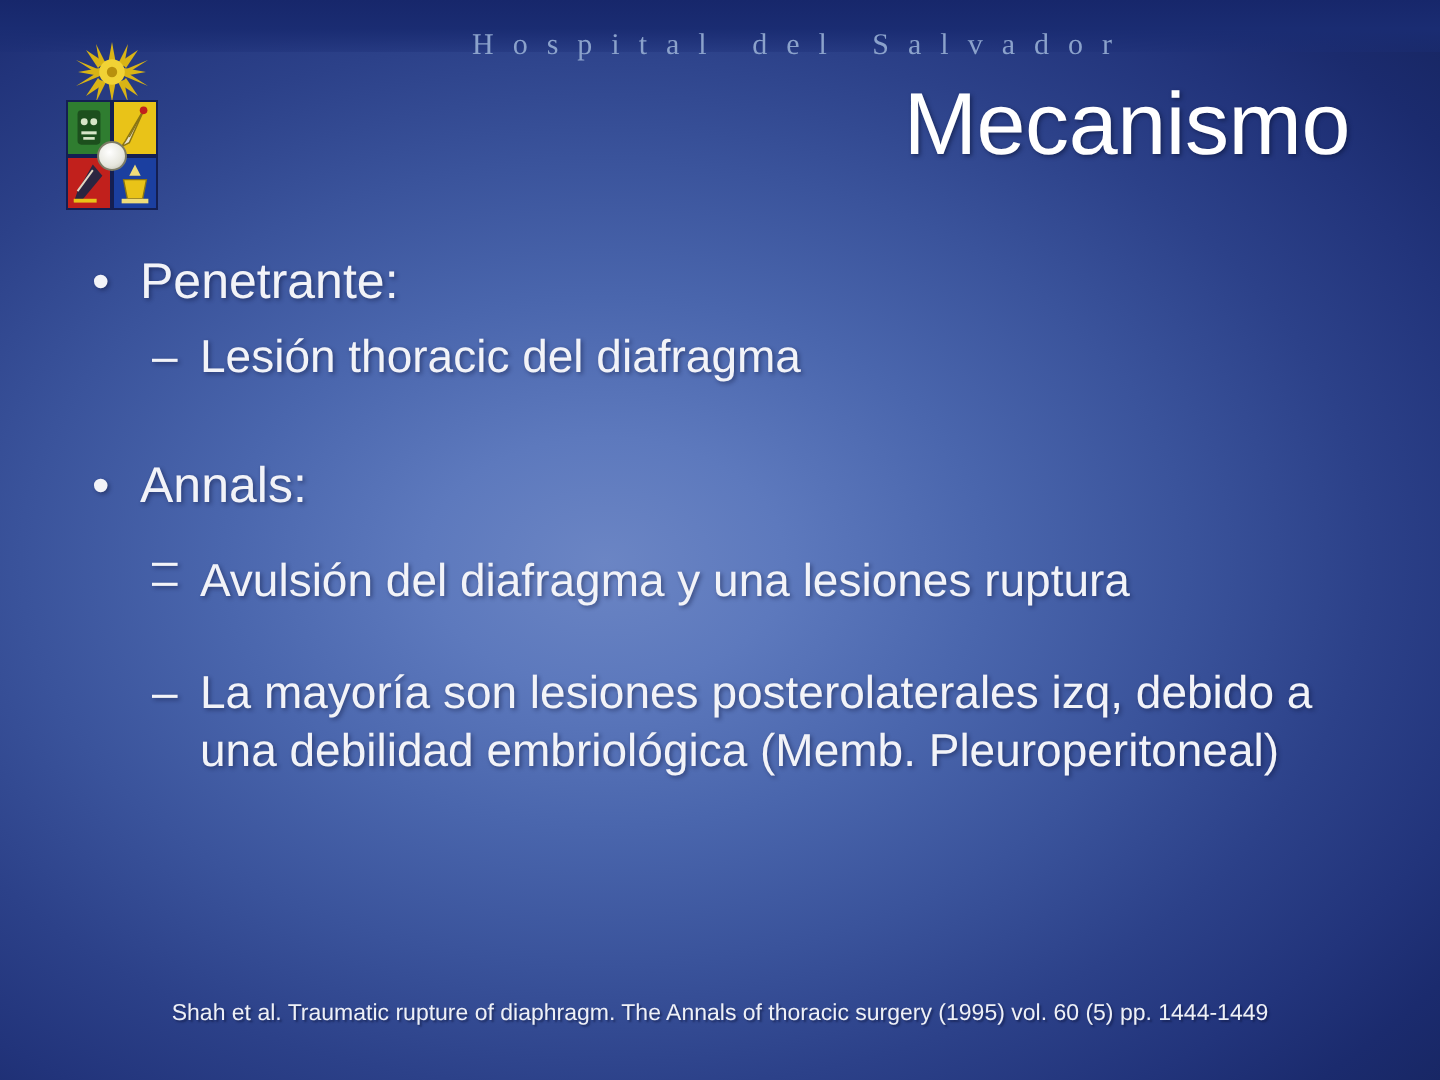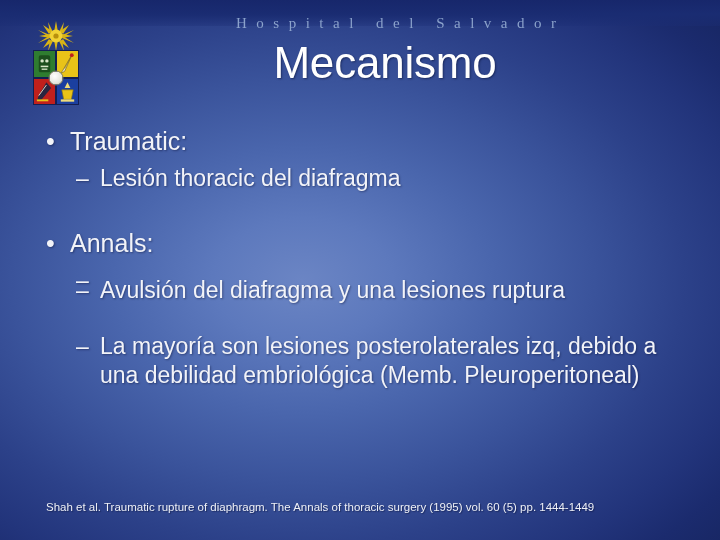--- a/index.html
+++ b/index.html
@@ -86,21 +86,21 @@
     border: 1px solid #7d7c66;
     box-sizing: border-box;
     z-index: 5;
   }
 
   
   #title {
     position: absolute;
     left: 95px; top: 38px;
     width: 580px;
-    text-align: center;
+    text-align: right;
     color: #ffffff;
     font-size: 44px;
     line-height: 50px;
     font-weight: 400;
     letter-spacing: -0.2px;
     text-shadow: 1px 1px 2px rgba(10,18,55,0.55);
   }
 
   
   #body {
@@ -140,21 +140,21 @@
   }
   .spacer-lg { height: 33px; }
   .spacer-md { height: 27px; }
   .spacer-sm { height: 10px; }
 
   
   #citation {
     position: absolute;
     left: 46px; top: 499px;
     width: 628px;
-    text-align: left;
+    text-align: center;
     color: #eef0f6;
     font-size: 11.5px;
     line-height: 17px;
     text-shadow: 1px 1px 1px rgba(10,18,55,0.5);
   }
 </style>
 </head>
 <body>
 
 <div id="slide">
@@ -221,21 +221,21 @@
       <div class="medallion"></div>
     </div>
   </div>
 
   <div id="title">Mecanismo</div>
 
   <div id="body">
 
     <div class="l1">
       <span class="mk">•</span>
-      <span>Traumatic:</span>
+      <span>Penetrante:</span>
     </div>
     <div class="l2">
       <span class="mk">–</span>
       <span>Lesión thoracic del diafragma</span>
     </div>
 
     <div class="spacer-lg"></div>
 
     <div class="l1">
       <span class="mk">•</span>

